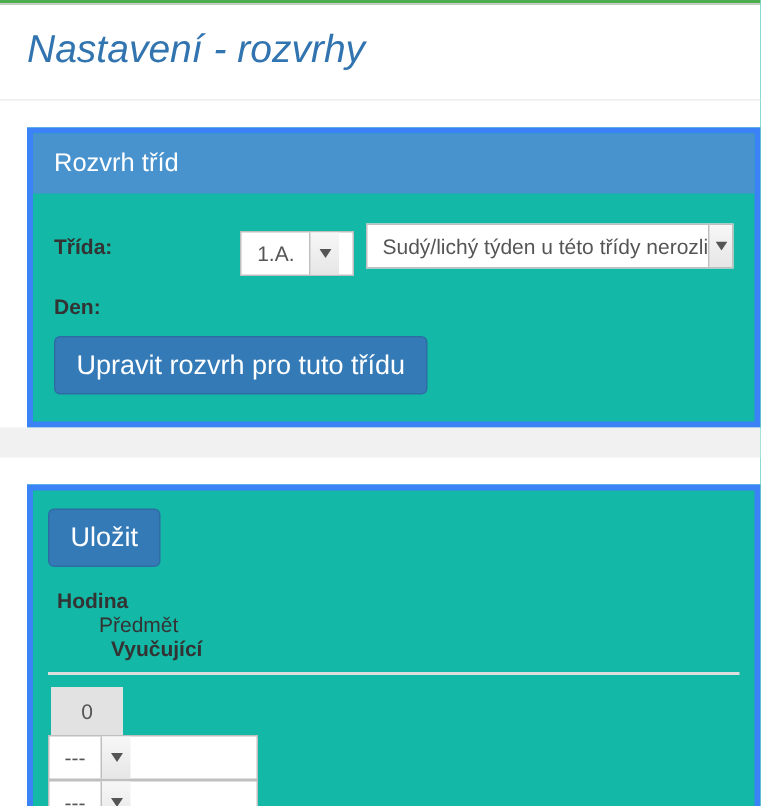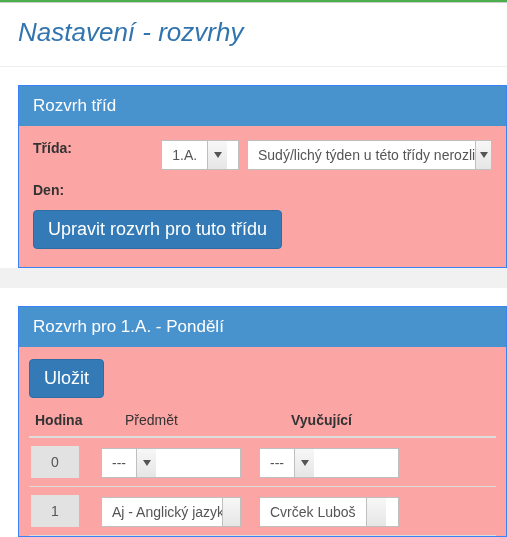--- a/index.html
+++ b/index.html
@@ -18,34 +18,35 @@
   .page-title {
     color: #3174af;
     font-size: 26px;
     font-weight: 400;
     padding: 14px 18px 18px 18px;
     border-bottom: 1px solid #eee;
     font-style: italic;
   }
   .panel {
     margin: 18px 0 0 18px;
-    border: 1px solid #3b82f6;
-    background: #fca5a5;
+    border: 4px solid #3b82f6;
+    background: #14b8a6;
   }
   .panel-header {
     background: #4892ce;
     color: #fff;
     font-size: 17px;
     padding: 10px 14px;
   }
   .panel-body {
     padding: 14px 14px 18px 14px;
   }
   .form-row {
     display: flex;
+    align-items: center;
     margin-bottom: 12px;
   }
   .form-row .lbl {
     width: 132px;
     font-weight: bold;
     color: #333;
   }
   .select-wrap {
     display: inline-flex;
     align-items: stretch;
@@ -63,21 +64,21 @@
   }
   .select-wrap .arrow {
     width: 20px;
     border-left: 1px solid #bfbfbf;
     background: linear-gradient(#f7f7f7, #e6e6e6);
     display: flex;
     align-items: center;
     justify-content: center;
   }
   .select-wrap .arrow svg { width: 8px; height: 6px; }
-  .sel-trida { width: 80px; }
+  .sel-trida { width: 80px; margin-top: 11px; }
   .sel-week { width: 245px; margin-left: 8px; }
   .sel-day  { width: 80px; }
   .checkbox {
     width: 22px; height: 22px;
     border: 1px solid #bfbfbf;
     background: #fff;
   }
   .btn-primary {
     display: inline-block;
     background: #337ab7;
@@ -86,21 +87,22 @@
     border-radius: 4px;
     padding: 8px 14px;
     font-size: 18px;
     cursor: pointer;
   }
   .gap { height: 20px; background: #f1f1f1; margin-left: 0; }
   
   .table-panel .panel-body { padding: 12px 10px 0 10px; }
   .sched-head, .sched-row {
     display: flex;
-    align-items: flex-end;
+    align-items: flex-start;
+    flex-direction: column;
   }
   .sched-head {
     border-bottom: 2px solid #ddd;
     padding: 8px 0;
     margin-top: 6px;
   }
   .col-h { width: 62px; font-weight: bold; padding-left: 6px; }
   .col-s { width: 158px; font-weight: normal; text-align: left; padding-left: 34px;}
   .col-t { width: 158px; font-weight: bold; text-align: left; padding-left: 42px;}
   .sched-row {
@@ -156,21 +158,20 @@
     </div>
 
 
     <button class="btn-primary">Upravit rozvrh pro tuto třídu</button>
   </div>
 </div>
 
 <div class="gap"></div>
 
 <div class="panel table-panel">
-  <div class="panel-header">Rozvrh pro 1.A. - Pondělí</div>
   <div class="panel-body">
     <button class="btn-primary">Uložit</button>
 
     <div class="sched-head">
       <div class="col-h">Hodina</div>
       <div class="col-s">Předmět</div>
       <div class="col-t">Vyučující</div>
     </div>
 
     <div id="sched-rows">

